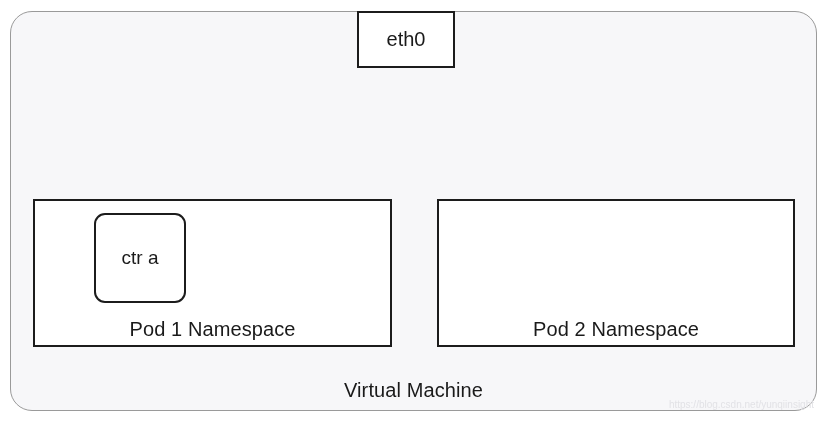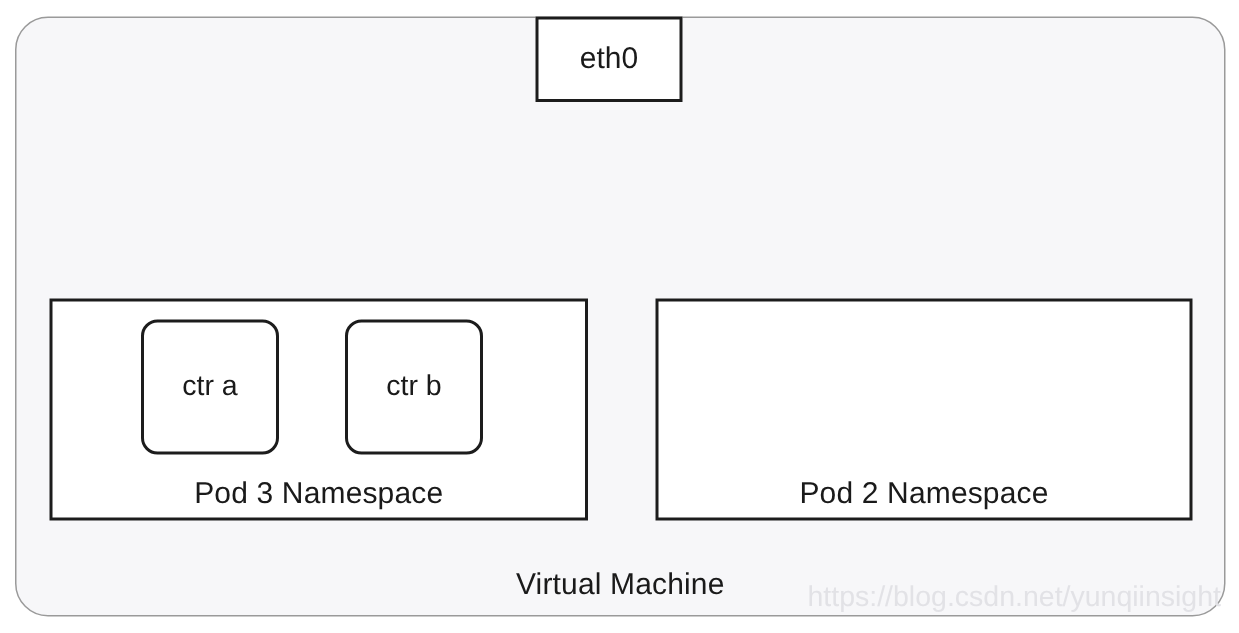--- a/index.html
+++ b/index.html
@@ -130,51 +130,48 @@
   .ctr-b  { left: 230px; }
   .ctr-1  { left: 455px; }
   .ctr-2  { left: 570px; }
   .ctr-3  { left: 685px; }
 
   
   .watermark {
     position: absolute;
     right: 12px;
     bottom: 12px;
-    font-size: 19px;
+    font-size: 10px;
     color: #e2e2e6;
     white-space: nowrap;
     user-select: none;
   }
 </style>
 </head>
 <body>
 
 <div id="canvas">
 
   <div class="vm-box">
     <div class="vm-label">Virtual Machine</div>
   </div>
 
 
   <div class="eth0-box">
     <span class="eth0-label">eth0</span>
   </div>
 
   <div class="ns-box pod1-ns">
-    <div class="ns-label">Pod 3 Namespace</div>
+    <div class="ns-label">Pod 1 Namespace</div>
   </div>
 
   <div class="ctr-box ctr-a">
     <span class="ctr-label">ctr a</span>
   </div>
 
-  <div class="ctr-box ctr-b">
-    <span class="ctr-label">ctr b</span>
-  </div>
 
   <div class="ns-box pod2-ns">
     <div class="ns-label">Pod 2 Namespace</div>
   </div>
 
 
 
 
   <div class="watermark">https://blog.csdn.net/yunqiinsight</div>
 

